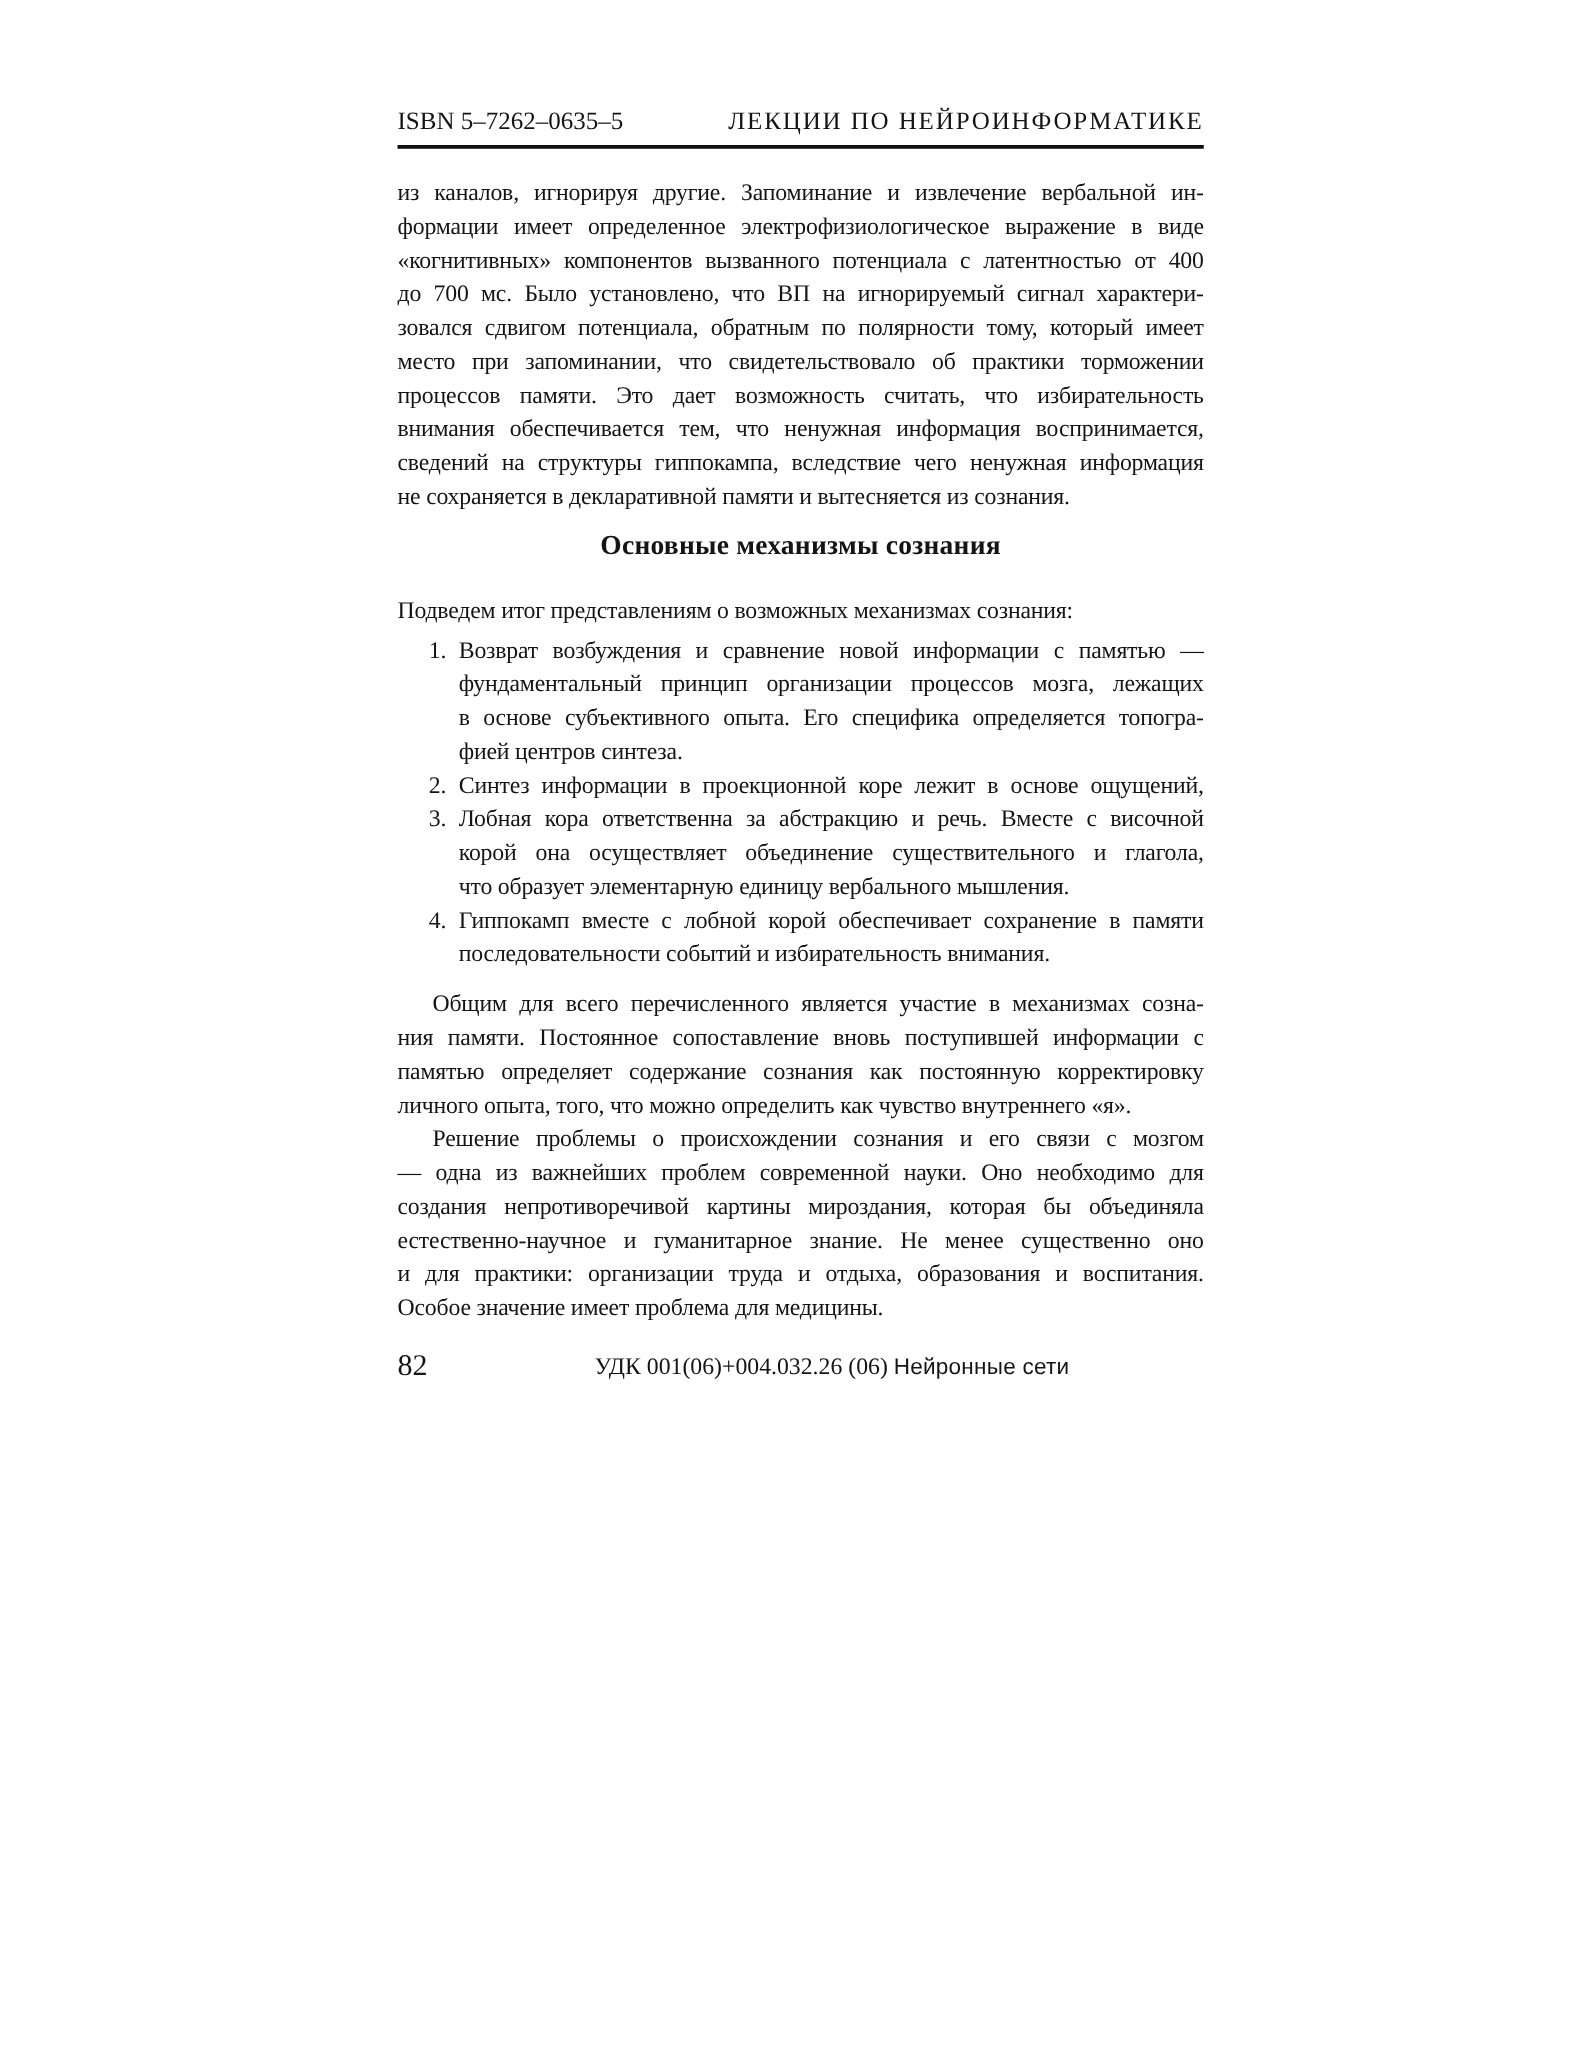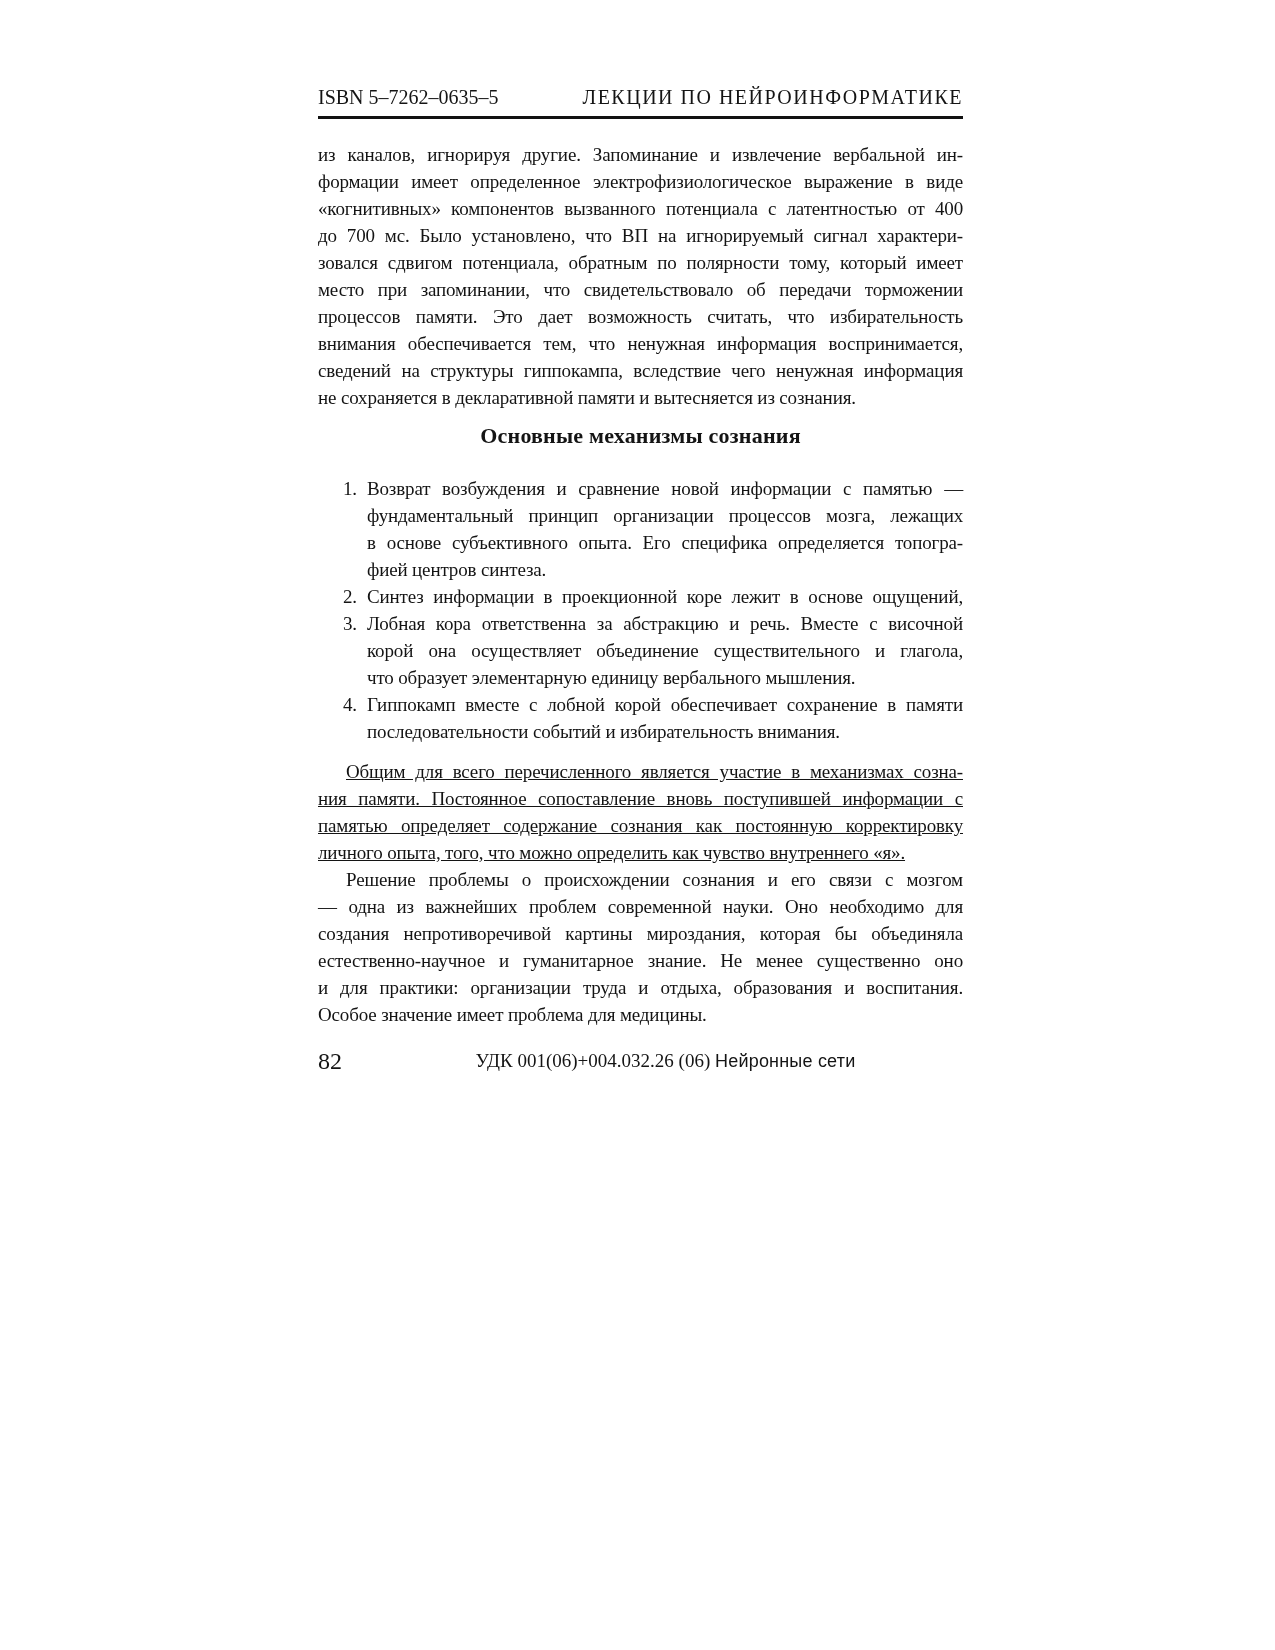--- a/index.html
+++ b/index.html
@@ -48,21 +48,21 @@
 
   .numbered-list { margin-top: 5px; }
   .list-item { display: flex; }
   .list-item .num {
     flex: 0 0 24px;
     margin-left: 25px;
     line-height: 27px;
   }
   .list-item .item-lines { flex: 1 1 auto; min-width: 0; }
 
-  .para-after-list { margin-top: 13px; text-decoration: underline; }
+  .para-after-list { margin-top: 13px; }
 
   
   .page-footer {
     position: relative;
     margin-top: 20px;
     font-size: 19px;
     line-height: 26px;
     height: 26px;
   }
   .page-footer .page-num {
@@ -92,29 +92,32 @@
       <span class="isbn">ISBN 5–7262–0635–5</span>
       <span class="title">ЛЕКЦИИ ПО НЕЙРОИНФОРМАТИКЕ</span>
     </div>
 
     <div class="bodytext para-first">
         <div class="line">из каналов, игнорируя другие. Запоминание и извлечение вербальной ин-</div>
         <div class="line">формации имеет определенное электрофизиологическое выражение в виде</div>
         <div class="line">«когнитивных» компонентов вызванного потенциала с латентностью от 400</div>
         <div class="line">до 700 мс. Было установлено, что ВП на игнорируемый сигнал характери-</div>
         <div class="line">зовался сдвигом потенциала, обратным по полярности тому, который имеет</div>
-        <div class="line">место при запоминании, что свидетельствовало об передачи торможении</div>
+        <div class="line">место при запоминании, что свидетельствовало об практики торможении</div>
         <div class="line">процессов памяти. Это дает возможность считать, что избирательность</div>
         <div class="line">внимания обеспечивается тем, что ненужная информация воспринимается,</div>
         <div class="line">сведений на структуры гиппокампа, вследствие чего ненужная информация</div>
         <div class="line last">не сохраняется в декларативной памяти и вытесняется из сознания.</div>
       </div>
 
     <div class="section-heading">Основные механизмы сознания</div>
 
+    <div class="bodytext">
+      <div class="line last">Подведем итог представлениям о возможных механизмах сознания:</div>
+    </div>
 
     <div class="numbered-list bodytext">
       <div class="list-item">
         <span class="num">1.</span>
         <div class="item-lines">
             <div class="line">Возврат возбуждения и сравнение новой информации с памятью —</div>
             <div class="line">фундаментальный принцип организации процессов мозга, лежащих</div>
             <div class="line">в основе субъективного опыта. Его специфика определяется топогра-</div>
             <div class="line last">фией центров синтеза.</div>
           </div>

